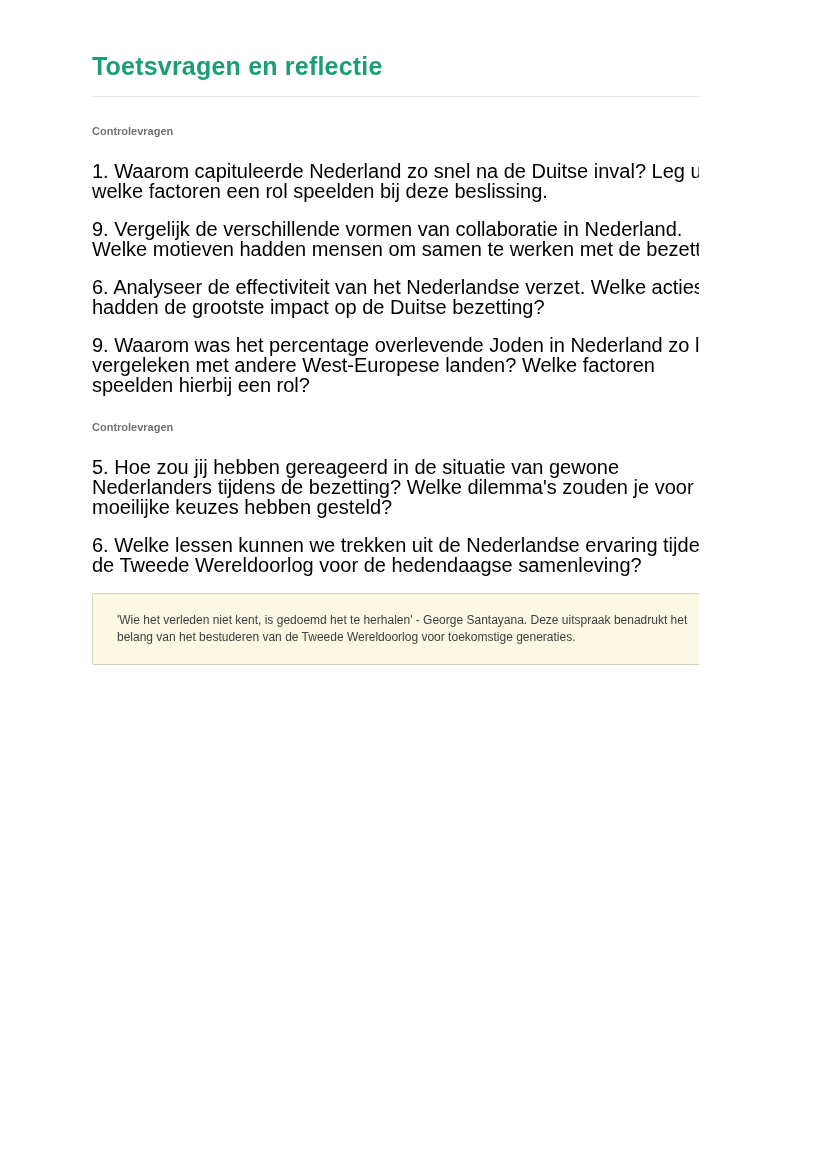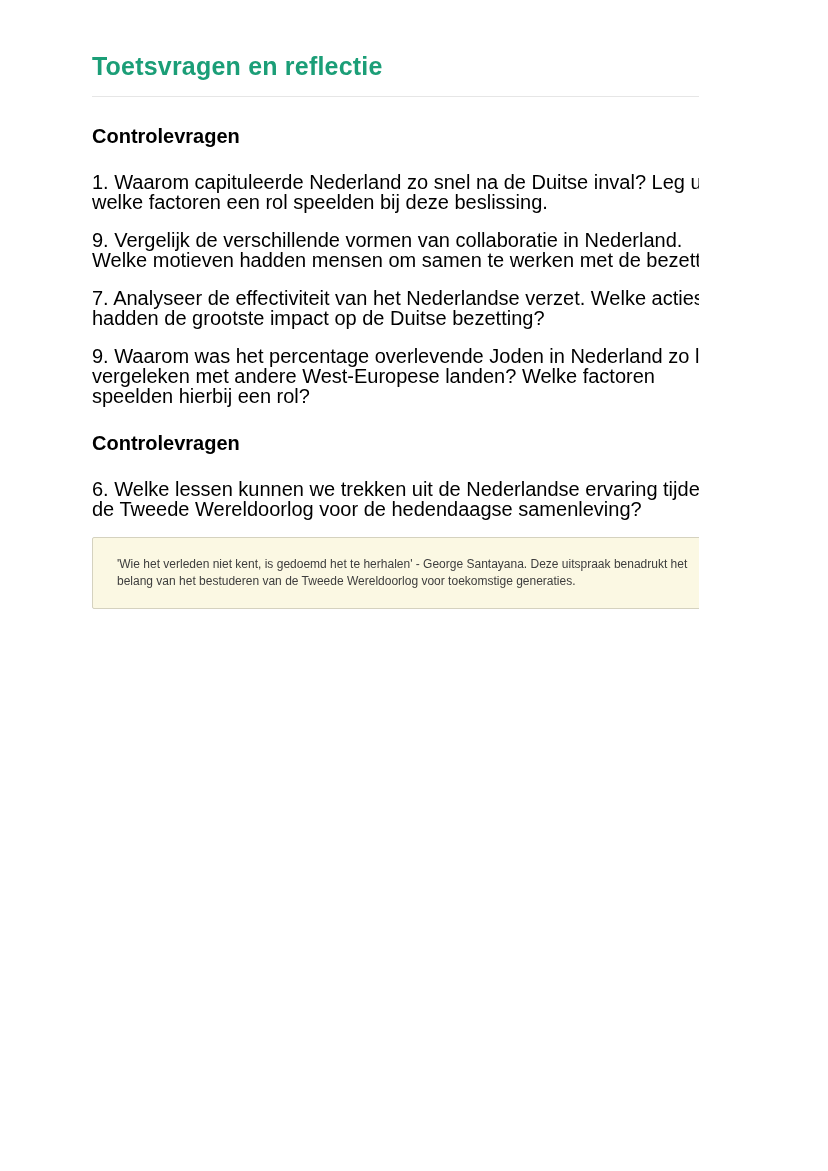--- a/index.html
+++ b/index.html
@@ -26,22 +26,22 @@
     letter-spacing: 0.2px;
     margin-bottom: 15px;
   }
   .divider {
     border: none;
     border-top: 1px solid #e6e6e6;
     height: 0;
     margin: 0 0 28px 0;
   }
   .section-heading {
-    color: #000000;
-    font-size: 20px;
+    color: #737373;
+    font-size: 11px;
     font-weight: 700;
     margin: 26px 0 24px 0;
   }
   .section-heading:first-of-type { margin-top: 0; }
   .question {
     color: #000000;
     font-size: 20px;
     line-height: 20px;
     margin-bottom: 18px;
   }
@@ -67,26 +67,27 @@
     <h1 class="doc-title">Toetsvragen en reflectie</h1>
 
     <hr class="divider">
 
     <h2 class="section-heading">Controlevragen</h2>
 
     <p class="question">1. Waarom capituleerde Nederland zo snel na de Duitse inval? Leg uit welke factoren een rol speelden bij deze beslissing.</p>
 
     <p class="question">9. Vergelijk de verschillende vormen van collaboratie in Nederland. Welke motieven hadden mensen om samen te werken met de bezetter?</p>
 
-    <p class="question">7. Analyseer de effectiviteit van het Nederlandse verzet. Welke acties hadden de grootste impact op de Duitse bezetting?</p>
+    <p class="question">6. Analyseer de effectiviteit van het Nederlandse verzet. Welke acties hadden de grootste impact op de Duitse bezetting?</p>
 
     <p class="question">9. Waarom was het percentage overlevende Joden in Nederland zo laag vergeleken met andere West-Europese landen? Welke factoren speelden hierbij een rol?</p>
 
     <h2 class="section-heading">Controlevragen</h2>
 
+    <p class="question">5. Hoe zou jij hebben gereageerd in de situatie van gewone Nederlanders tijdens de bezetting? Welke dilemma's zouden je voor moeilijke keuzes hebben gesteld?</p>
 
     <p class="question">6. Welke lessen kunnen we trekken uit de Nederlandse ervaring tijdens de Tweede Wereldoorlog voor de hedendaagse samenleving?</p>
 
     <div class="quote-box">
       <p class="quote-text">'Wie het verleden niet kent, is gedoemd het te herhalen' - George Santayana. Deze uitspraak benadrukt het belang van het bestuderen van de Tweede Wereldoorlog voor toekomstige generaties.</p>
     </div>
 
   </div>
 </div>
 

